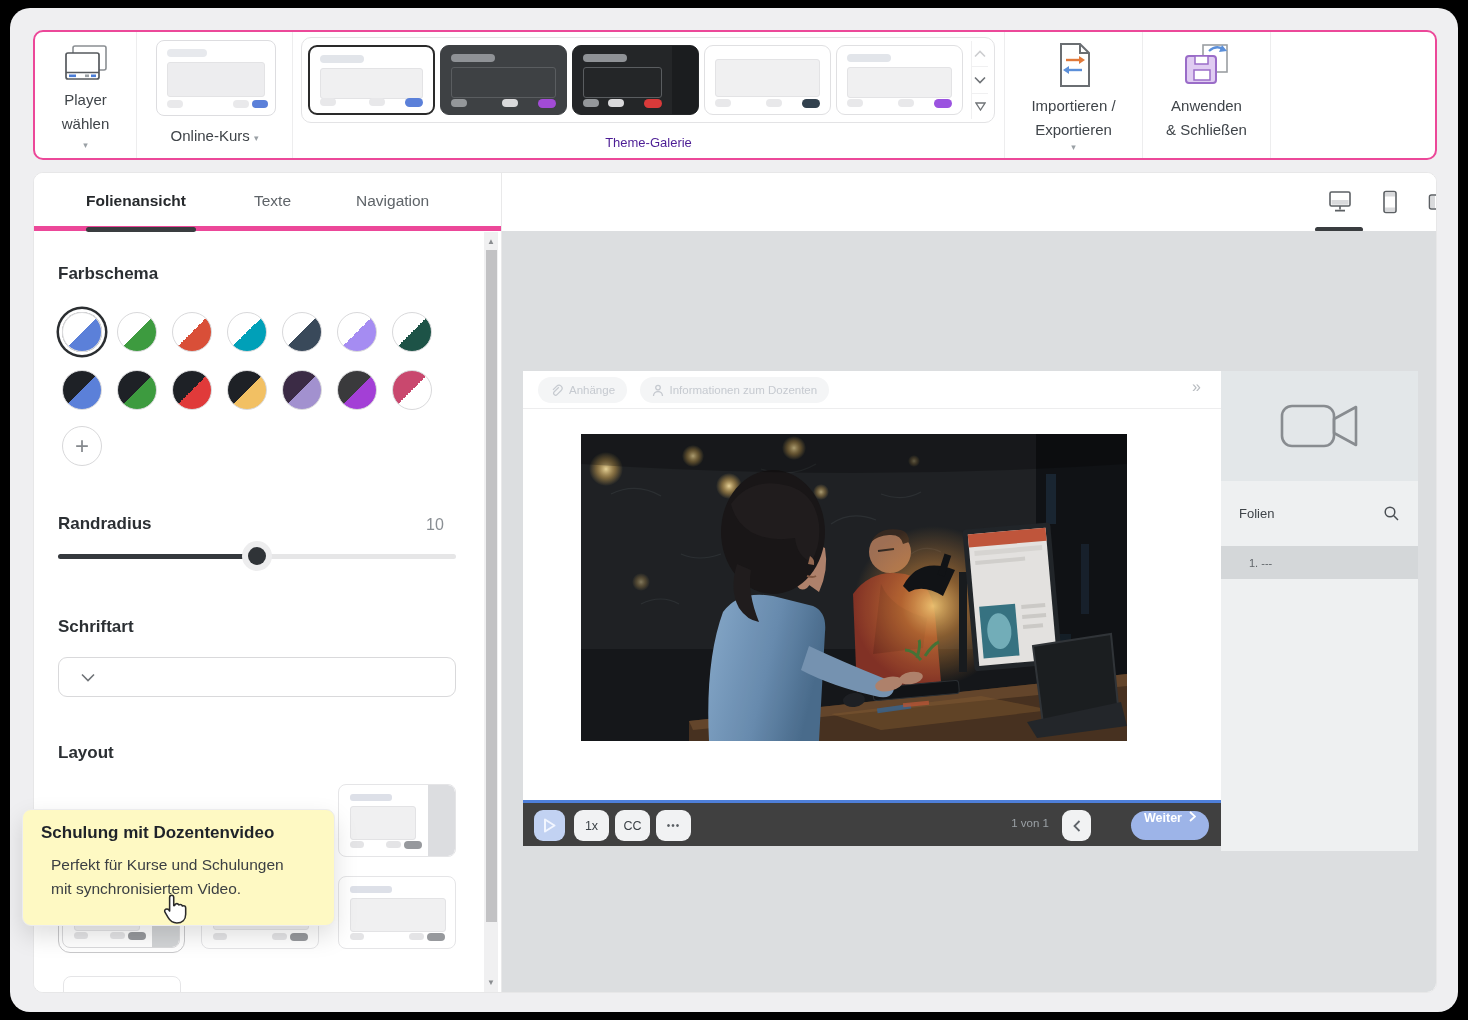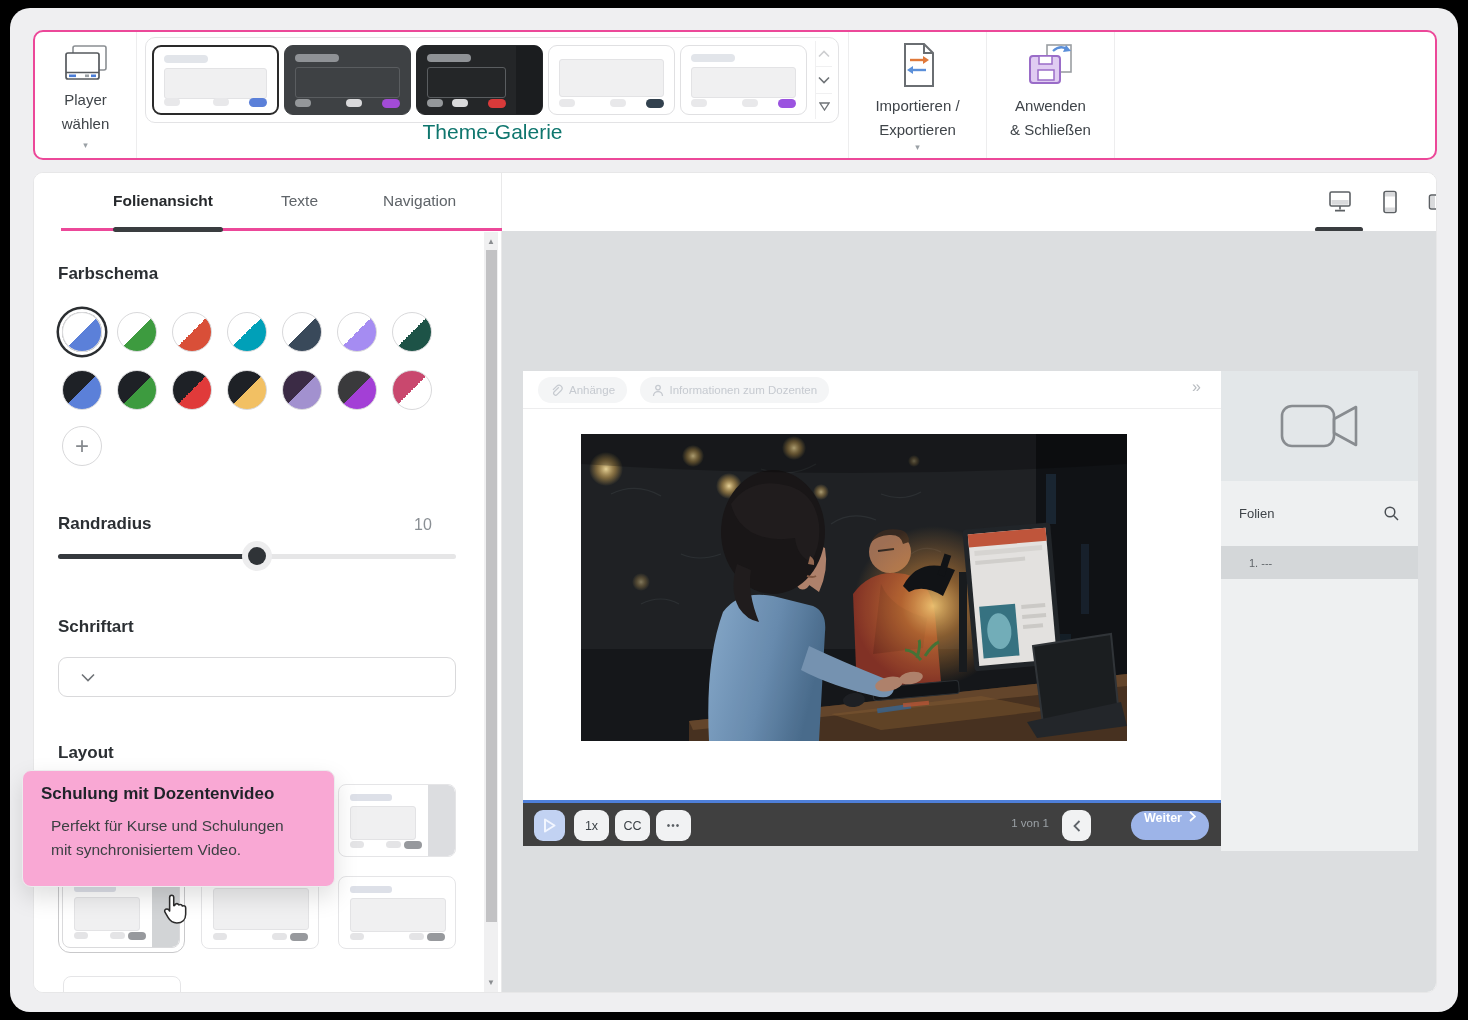--- a/index.html
+++ b/index.html
@@ -17,70 +17,70 @@
   .rib-fill{flex:1;border-right:none;}
   .mini-thumb{position:absolute;left:19px;top:8px;width:118px;height:74px;background:#fff;border:1px solid #dddde0;border-radius:8px;}
   .mini-thumb .tt{position:absolute;left:10px;top:8px;width:40px;height:8px;border-radius:4px;background:#e7e9ed;}
   .mini-thumb .tc{position:absolute;left:10px;top:21px;width:96px;height:33px;border-radius:3px;background:#ededef;border:1px solid #e3e3e5;}
   .mini-thumb .p1{position:absolute;left:10px;bottom:7px;width:16px;height:8px;border-radius:4px;background:#e9e9eb;}
   .mini-thumb .p2{position:absolute;right:26px;bottom:7px;width:16px;height:8px;border-radius:4px;background:#e9e9eb;}
   .mini-thumb .p3{position:absolute;right:7px;bottom:7px;width:16px;height:8px;border-radius:4px;background:#5b80d9;}
 
   .gal-box{position:absolute;left:8px;top:5px;width:694px;height:86px;border:1px solid #e3e3e5;border-radius:10px;
            display:flex;align-items:center;padding:0 6px;box-sizing:border-box;gap:5px;}
-  .gal-label{position:absolute;bottom:14px;width:100%;text-align:center;font-size:21px;color:#0f766e;}
+  .gal-label{position:absolute;bottom:8px;width:100%;text-align:center;font-size:13px;color:#4c1d95;}
   .th{position:relative;width:127px;height:70px;border-radius:9px;box-sizing:border-box;flex:0 0 auto;}
   .gal-nav{width:24px;height:78px;margin-left:3px;display:flex;flex-direction:column;border-left:1px solid #f0f0f1;}
   .gal-nav div{flex:1;display:flex;align-items:center;justify-content:center;border-bottom:1px solid #f0f0f1;}
   .gal-nav div:last-child{border-bottom:none;}
 
   
   .main-card{position:absolute;left:23px;top:164px;width:1404px;height:821px;background:#fff;
              border:1px solid #e7e7e8;border-radius:10px;overflow:hidden;box-sizing:border-box;}
   .left-col{position:absolute;left:0;top:0;bottom:0;width:467px;border-right:1px solid #e9e9ea;background:#fff;}
-  .tabbar{position:absolute;left:0;top:0;width:100%;height:58px;border-bottom:3px solid #ec4899;box-sizing:border-box;margin-left:27px;}
+  .tabbar{position:absolute;left:0;top:0;width:100%;height:58px;border-bottom:5px solid #ec4899;box-sizing:border-box;}
   .tab{position:absolute;top:19px;font-size:15.5px;color:#5f6469;cursor:default;}
   .tab.active{color:#26292c;font-weight:bold;}
   .tab-underline{position:absolute;left:52px;top:54px;width:110px;height:5px;background:#3a3d40;border-radius:3px;}
 
   .devicebar{position:absolute;left:468px;top:0;right:0;height:58px;background:#fff;}
   .dev-ic{position:absolute;top:17px;width:26px;height:24px;}
   .dev-underline{position:absolute;left:813px;top:54px;width:48px;height:5px;background:#3a3d40;border-radius:3px;}
 
   .preview-bg{position:absolute;left:468px;top:58px;right:0;bottom:0;background:#dcdee0;}
 
   
   .sec-title{position:absolute;font-size:17px;font-weight:bold;color:#2b2f33;}
   #color-grid{position:absolute;left:28px;top:139px;width:392px;display:flex;flex-wrap:wrap;gap:18px 15px;}
   .cc{width:40px;height:40px;border-radius:50%;border:1px solid #d9d9db;box-sizing:border-box;}
   .cc.sel{box-shadow:0 0 0 3px #fff,0 0 0 5.5px #2b2e31;}
   .plus-btn{position:absolute;left:28px;top:253px;width:40px;height:40px;border-radius:50%;border:1px solid #d8d8da;
             box-sizing:border-box;color:#85898d;font-size:24px;line-height:37px;text-align:center;font-weight:300;}
-  .rr-value{position:absolute;left:380px;top:343px;width:42px;text-align:left;font-size:16px;color:#8a8f94;}
+  .rr-value{position:absolute;left:380px;top:343px;width:42px;text-align:center;font-size:16px;color:#8a8f94;}
   .slider-track{position:absolute;left:24px;top:381px;width:398px;height:5px;background:#e6e6e7;border-radius:3px;}
   .slider-fill{position:absolute;left:0;top:0;width:199px;height:5px;background:#35393d;border-radius:3px;}
   .slider-halo{position:absolute;left:208px;top:368px;width:30px;height:30px;border-radius:50%;background:#ededee;}
   .slider-thumb{position:absolute;left:214px;top:374px;width:18px;height:18px;border-radius:50%;background:#2f3337;}
   .font-select{position:absolute;left:24px;top:484px;width:398px;height:40px;border:1.5px solid #d9d9db;border-radius:9px;
                box-sizing:border-box;display:flex;align-items:center;padding:0 18px 0 22px;}
   .font-select span{font-size:15.5px;color:#3a3f44;flex:1;}
 
   
   .lt{position:absolute;width:118px;height:73px;background:#fff;border:1px solid #e5e5e7;border-radius:8px;box-sizing:border-box;overflow:hidden;}
   .lt .tt{position:absolute;left:11px;top:9px;width:42px;height:7px;border-radius:3px;background:#dde0e8;}
   .lt .tc{position:absolute;left:11px;top:21px;height:32px;border-radius:3px;background:#f0f0f1;border:1px solid #e3e3e5;}
   .lt .d1{position:absolute;left:11px;bottom:8px;width:14px;height:7px;border-radius:3.5px;background:#e4e4e6;}
   .lt .d2{position:absolute;bottom:8px;width:15px;height:7px;border-radius:3.5px;background:#e4e4e6;}
   .lt .d3{position:absolute;bottom:7px;width:18px;height:8px;border-radius:4px;background:#97999d;}
   .lt .side{position:absolute;right:0;top:0;bottom:0;width:27px;background:#dcdde0;border-radius:0 7px 7px 0;}
   .lt-hover{position:absolute;width:127px;height:82px;border:1px solid #c9c9cb;border-radius:12px;background:#fff;box-sizing:border-box;}
   .lt-hover .lt{left:3px;top:3px;border-color:#dadadc;}
   .lt-hover .side{background:#d2d4d6;}
 
-  .tooltip{position:absolute;left:12px;top:762px;width:313px;min-height:97px;background:#f9a8d4;border:1px solid #ececee;
+  .tooltip{position:absolute;left:12px;top:801px;width:313px;min-height:97px;background:#fef9c3;border:1px solid #ececee;
            border-radius:9px;box-shadow:0 10px 24px rgba(0,0,0,.13);z-index:40;box-sizing:border-box;padding:13px 18px 14px;}
   .tooltip h3{margin:0 0 7px;font-size:17px;color:#1f2329;}
   .tooltip p{margin:10px;font-size:15.5px;line-height:1.55;color:#3c4043;}
 
   
   .sb-track{position:absolute;left:450px;top:59px;width:14px;bottom:0;background:#f0f0f1;}
   .sb-arrow{position:absolute;left:0;width:14px;text-align:center;font-size:8px;color:#8a8d90;}
   .sb-thumb{position:absolute;left:1.5px;top:18px;width:11px;height:672px;background:#c2c2c4;}
 
   
@@ -123,20 +123,32 @@
           <line x1="3" y1="28.5" x2="36" y2="28.5" stroke="#55595d" stroke-width="1.4"></line>
           <rect x="6" y="30.5" width="7" height="2.6" fill="#4a7cd6"></rect>
           <rect x="22" y="30.5" width="4" height="2.6" fill="#9aa0a5"></rect>
             <rect x="28" y="30.5" width="5" height="2.6" fill="#4a7cd6"></rect>
         </svg>
         <div class="rib-label" style="top:56px">Player</div>
         <div class="rib-label" style="top:80px">wählen</div>
         <div class="caret" style="top:108px">▾</div>
       </div>
 
+      <div class="rib-sec sec2">
+        <div class="mini-thumb">
+          <div class="tt"></div>
+            <div class="tc"></div>
+            <div class="p1"></div>
+            <div class="p2"></div>
+            <div class="p3"></div>
+        </div>
+        <div class="rib-label" style="top:92px">
+          <span>Online-Kurs</span> <span style="font-size:9px;color:#9aa0a5">▾</span>
+        </div>
+      </div>
 
       <div class="rib-sec sec3">
         <div class="gal-box">
           <div id="theme-strip" style="display:flex;gap:5px;">
               <div class="th" style="background: rgb(255, 255, 255); border: 2.5px solid rgb(42, 42, 42);">
                 <div style="position: absolute; left: 10px; top: 8px; width: 44px; height: 8px; border-radius: 4px; background: rgb(226, 229, 234);"></div>
                 <div style="position: absolute; left: 10px; top: 21px; right: 10px; height: 29px; border-radius: 3px; background: rgb(240, 240, 241); border: 1px solid rgb(227, 227, 229);"></div>
                 <div style="position: absolute; left: 10px; bottom: 7px; width: 16px; height: 8px; border-radius: 4px; background: rgb(232, 232, 234);"></div>
                 <div style="position: absolute; right: 48px; bottom: 7px; width: 16px; height: 8px; border-radius: 4px; background: rgb(232, 232, 234);"></div>
                 <div style="position: absolute; right: 10px; bottom: 6.5px; width: 18px; height: 9px; border-radius: 4.5px; background: rgb(91, 128, 217);"></div>

